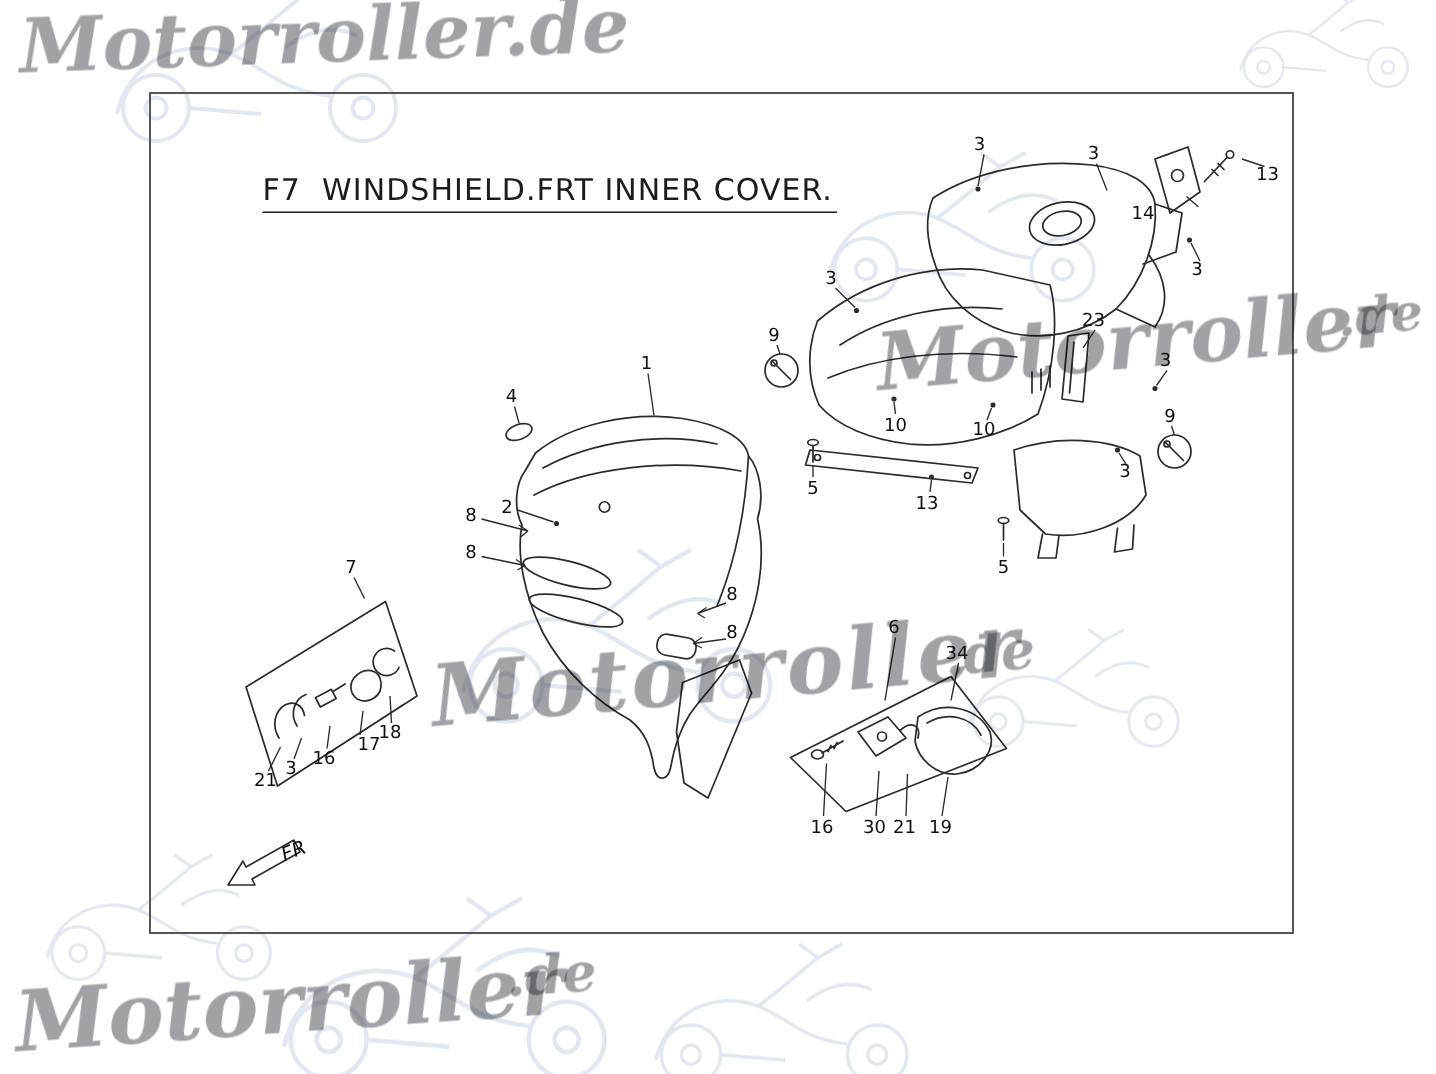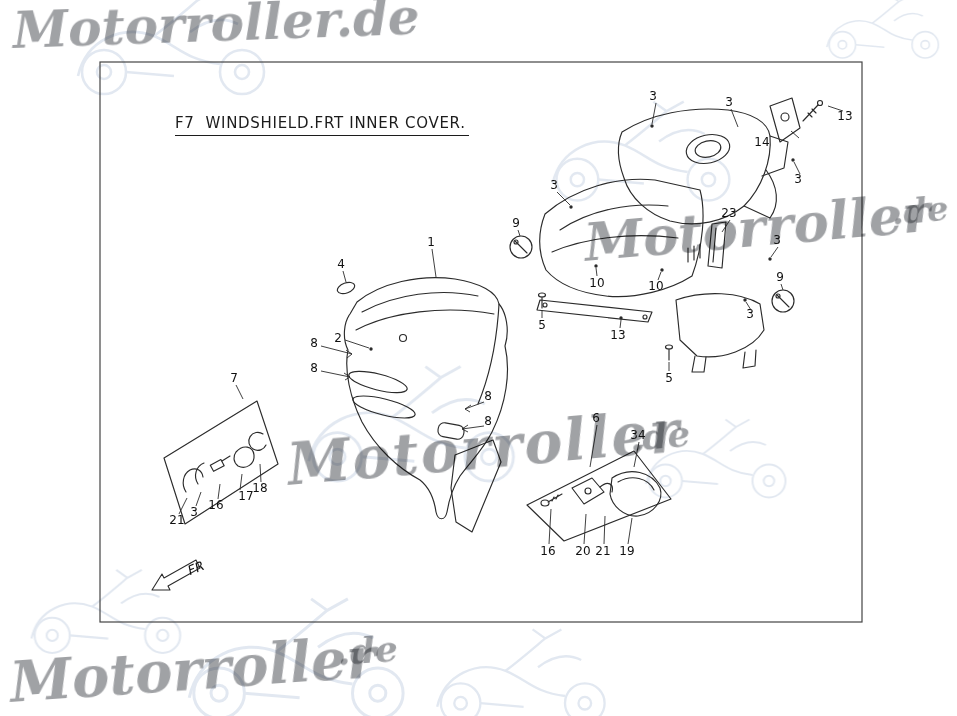--- a/index.html
+++ b/index.html
@@ -14,21 +14,21 @@
     mix-blend-mode:multiply;transform-origin:left top;line-height:1;
   }
   .wm-topleft{left:12px;top:6px;font-size:50px;transform:rotate(-2deg);}
   .wm-midright{left:582px;top:216px;font-size:53px;transform:rotate(-5deg);}
   .wm-midright-de{left:890px;top:196px;font-size:34px;transform:rotate(-5deg);}
   .wm-center{left:285px;top:436px;font-size:57px;letter-spacing:2px;transform:rotate(-5deg);}
   .wm-center-de{left:628px;top:420px;font-size:36px;transform:rotate(-5deg);}
   .wm-bottom{left:8px;top:654px;font-size:56px;transform:rotate(-4deg);}
   .wm-bottom-de{left:336px;top:634px;font-size:36px;transform:rotate(-4deg);}
   .title{
-    position:absolute;left:175px;top:114px;font-size:15px;letter-spacing:.7px;
+    position:absolute;left:175px;top:114px;font-size:20px;letter-spacing:.7px;
     color:#1c1c1c;border-bottom:1.3px solid #1c1c1c;padding:0 3px 3px 0;white-space:pre;
   }
   .co{
     position:absolute;transform:translate(-50%,-50%);
     font-size:12px;color:#101010;line-height:1;
   }
   .fr{
     position:absolute;left:196px;top:568px;font-size:13px;font-style:italic;color:#101010;
     transform:translate(-50%,-50%) rotate(-22deg);
   }
@@ -241,19 +241,19 @@
   <div class="co" style="left:488px;top:396px">8</div>
   <div class="co" style="left:488px;top:421px">8</div>
   <div class="co" style="left:596px;top:418px">6</div>
   <div class="co" style="left:638px;top:435px">34</div>
   <div class="co" style="left:177px;top:520px">21</div>
   <div class="co" style="left:194px;top:512px">3</div>
   <div class="co" style="left:216px;top:505px">16</div>
   <div class="co" style="left:246px;top:496px">17</div>
   <div class="co" style="left:260px;top:488px">18</div>
   <div class="co" style="left:548px;top:551px">16</div>
-  <div class="co" style="left:583px;top:551px">20</div>
+  <div class="co" style="left:583px;top:551px">30</div>
   <div class="co" style="left:603px;top:551px">21</div>
   <div class="co" style="left:627px;top:551px">19</div>
 
   <div class="fr">FR</div>
 
 </div>
 
 </body></html>

